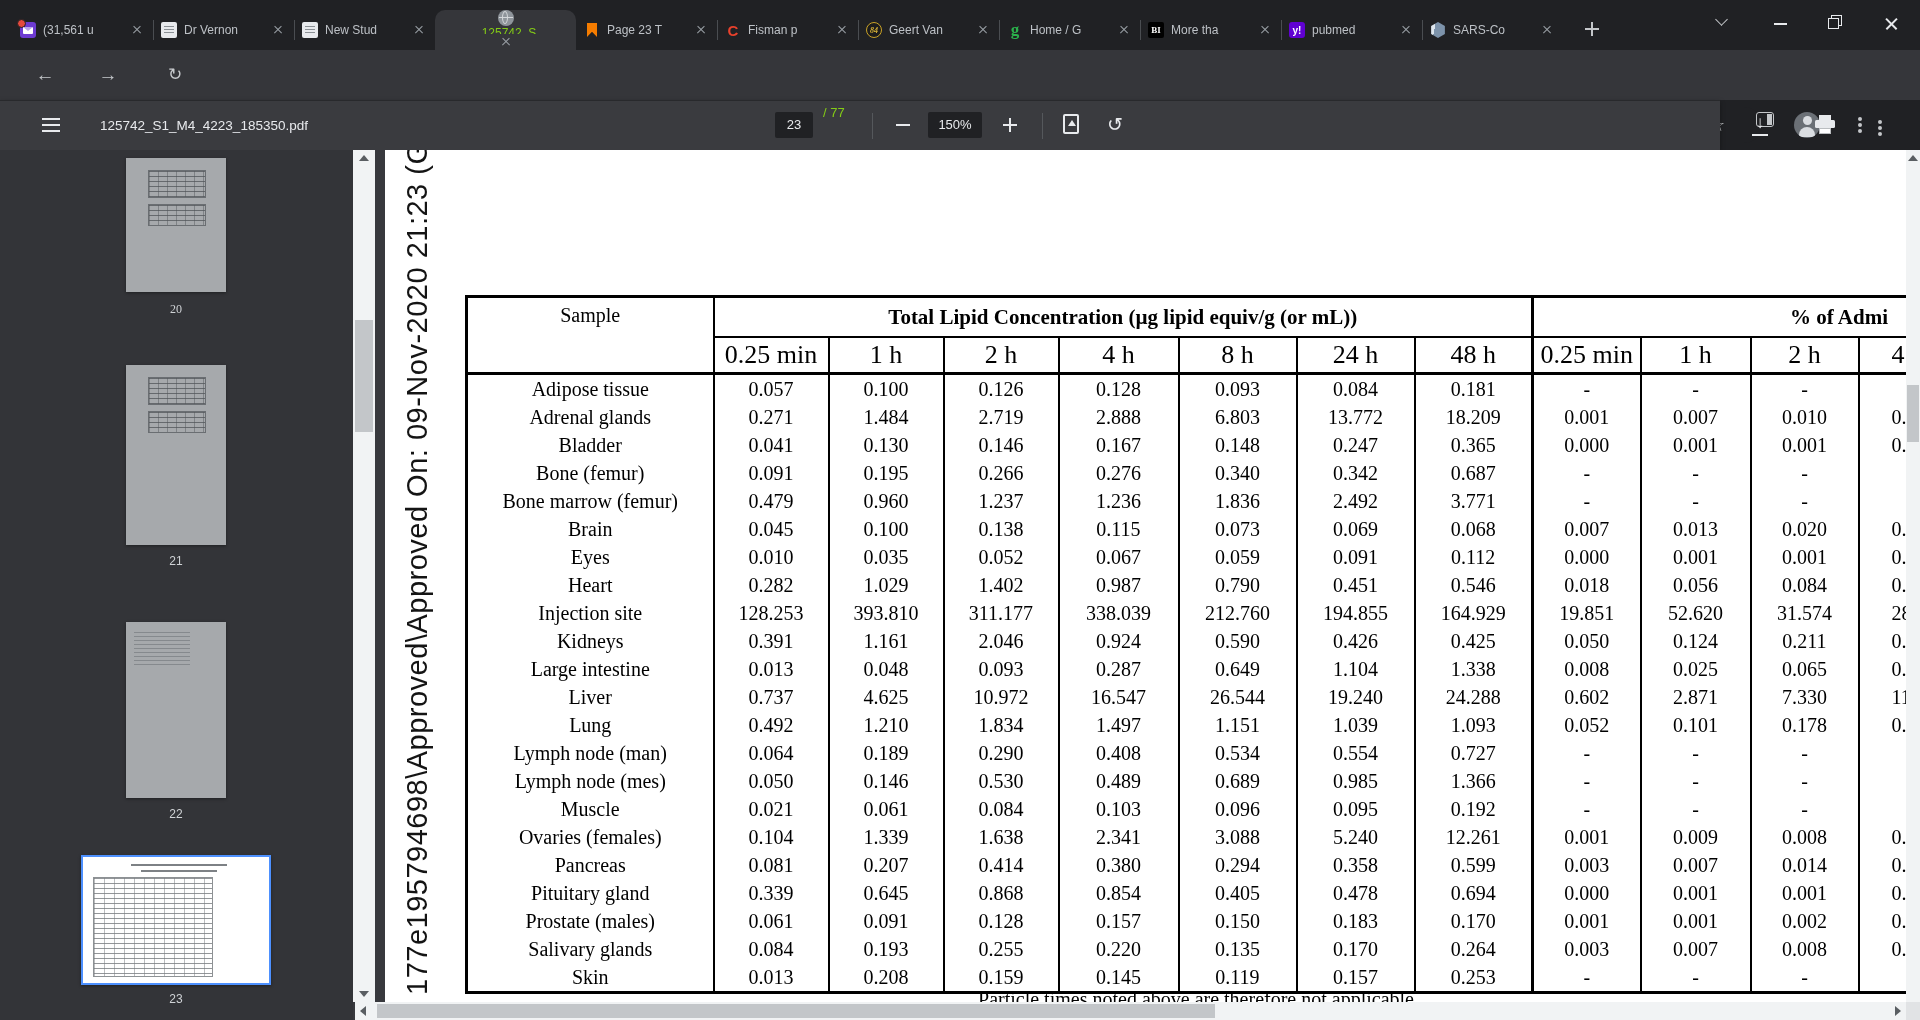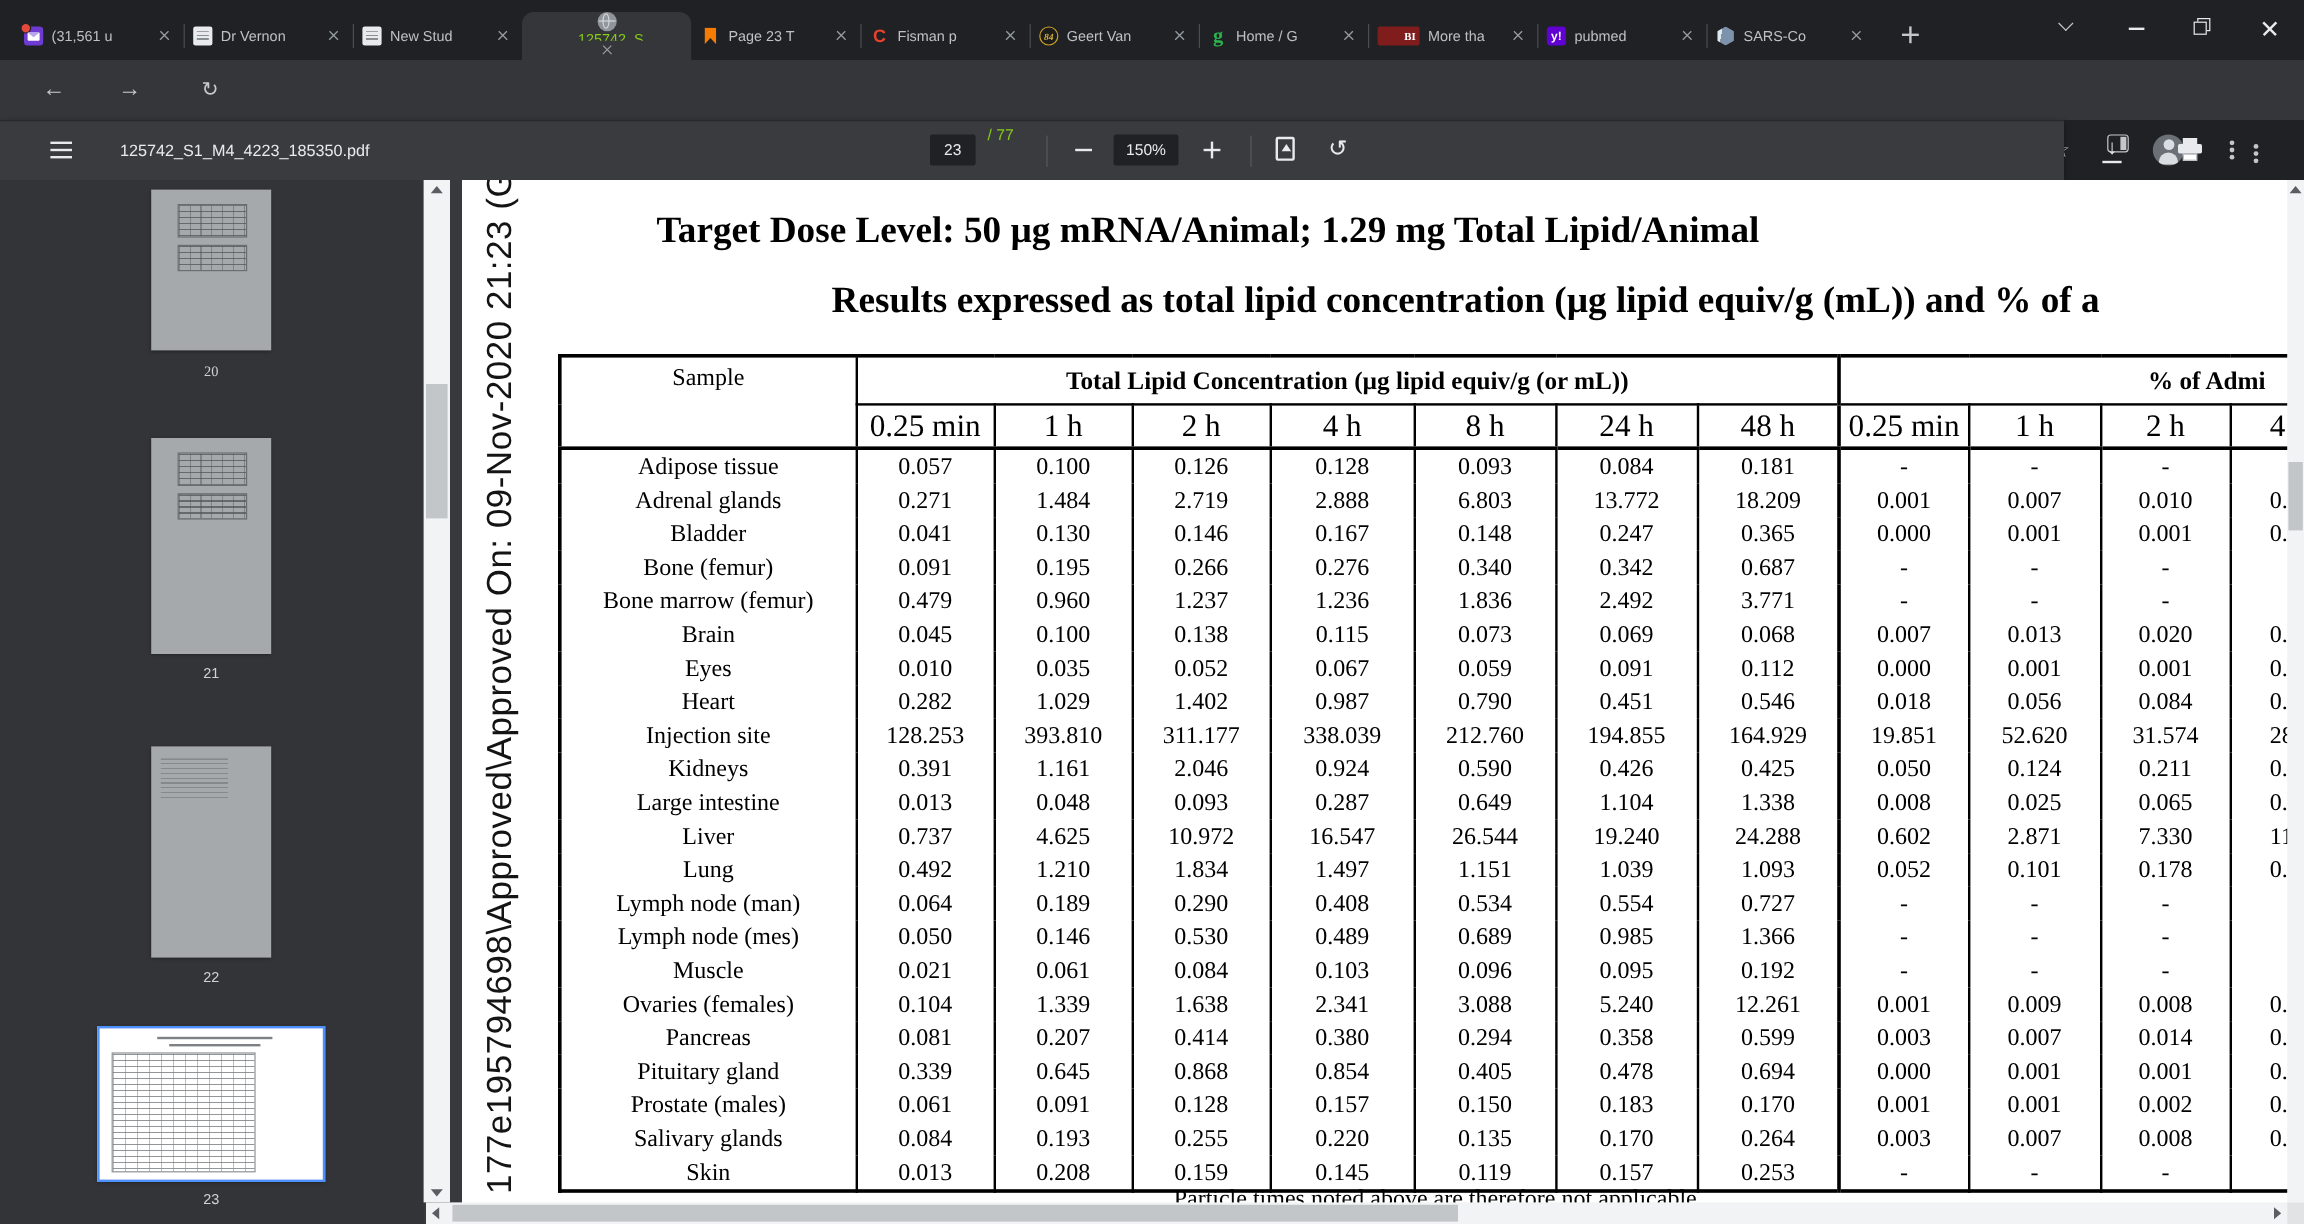--- a/index.html
+++ b/index.html
@@ -30,21 +30,21 @@
        background:repeating-linear-gradient(to bottom,#8a8f94 0 1px,transparent 1px 3px);}
   .fav.globe{background:#8f959b;border-radius:50%;}
   .fav.globe::after{content:"";position:absolute;left:4.5px;top:1px;width:6px;height:13px;border:1px solid #d5d8db;border-radius:50%;box-sizing:border-box;}
   .fav.globe::before{content:"";position:absolute;left:1px;top:7.3px;width:14px;height:1px;background:#d5d8db;}
   .fav.bookmark::after{content:"";position:absolute;left:3px;top:1px;width:10px;height:14px;background:#f57c00;
        clip-path:polygon(0 0,100% 0,100% 100%,50% 62%,0 100%);}
   .fav.c{color:#e8412c;font:700 15px "Liberation Sans",sans-serif;}
   .fav.coin{background:#1c1c1c;border:1.5px solid #c9a227;border-radius:50%;box-sizing:border-box;
        color:#d4af37;font:italic 700 8px "Liberation Serif",serif;}
   .fav.g{color:#2bb24c;font:700 17px "Liberation Serif",serif;}
-  .fav.bi{background:#7f1d1d;border-radius:2px;color:#fff;font:700 9px "Liberation Serif",serif;padding-left:19px;}
+  .fav.bi{background:#000000;border-radius:2px;color:#fff;font:700 9px "Liberation Serif",serif;}
   .fav.yahoo{background:#6001d2;color:#fff;font:800 10px "Liberation Sans",sans-serif;}
   .fav.shield{background:linear-gradient(100deg,#dfe7ef 30%,#7d93ab 30%);
        clip-path:polygon(50% 0,93% 25%,93% 75%,50% 100%,7% 75%,7% 25%);}
 
   #newtab{position:absolute;left:1578px;top:15px;width:28px;height:28px;border-radius:14px;}
   #newtab::before,#newtab::after{content:"";position:absolute;background:#c4c7ca;}
   #newtab::before{left:7px;top:13.3px;width:14px;height:1.6px;}
   #newtab::after{left:13.2px;top:7px;width:1.6px;height:14px;}
   .wc{position:absolute;top:0;width:46px;height:42px;}
   .chev{position:absolute;left:17px;top:15px;width:8px;height:8px;border-right:1.7px solid #c4c7ca;border-bottom:1.7px solid #c4c7ca;transform:rotate(45deg);}
@@ -307,22 +307,20 @@
       </div>
 
     <div class="track" id="side-track">
       <i class="arr up"></i>
       <div class="sb-thumb" style="top:170px;height:112px"></div>
       <i class="arr dn"></i>
     </div>
 
     <div id="page">
       <div id="wm">177e195794698\Approved\Approved On: 09-Nov-2020 21:23 (G</div>
-      <div class="doc-title" id="title1">Target Dose Level: 50 µg mRNA/Animal; 1.29 mg Total Lipid/Animal</div>
-      <div class="doc-title" id="title2">Results expressed as total lipid concentration (µg lipid equiv/g (mL)) and % of a</div>
       <div id="dtable-wrap">
         <table class="doc-table" id="dtable">
             <colgroup>
               <col style="width: 247px;">
               <col style="width: 115px;">
               <col style="width: 115px;">
               <col style="width: 115px;">
               <col style="width: 120px;">
               <col style="width: 118px;">
               <col style="width: 118px;">

